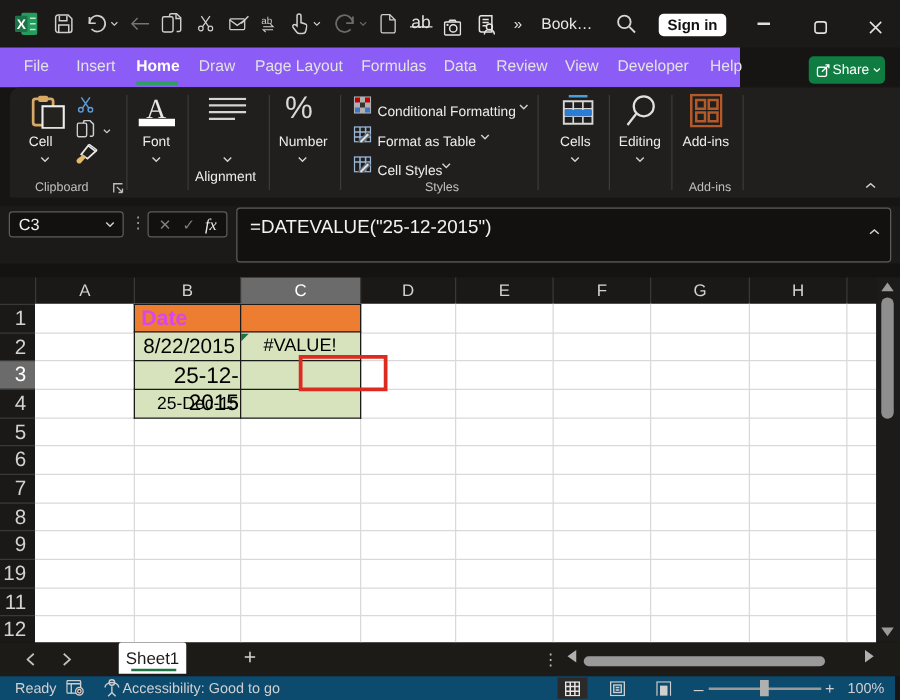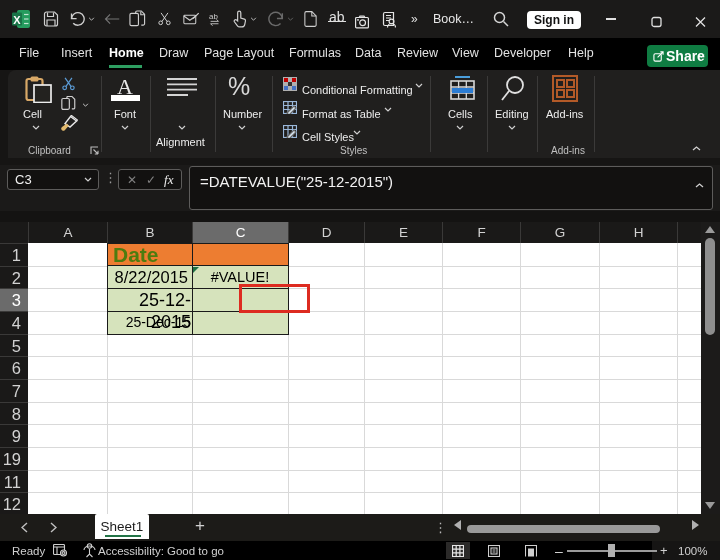--- a/index.html
+++ b/index.html
@@ -6,23 +6,23 @@
 html,body { width:720px; height:560px; overflow:hidden; background:#000; }
 body { font-family:"Liberation Sans", sans-serif; }
 #app { position:absolute; top:0; left:0; width:720px; height:560px; background:#161514; }
 .abs { position:absolute; }
 
 #titlebar { position:absolute; top:0; left:0; width:720px; height:38px; background:#1b1a19; }
 .ticon { position:absolute; top:10px; height:18px; color:#cfcfcf; }
 .dim { color:#757575 !important; }
 #signin { position:absolute; left:527px; top:11px; width:54px; height:18px; background:#fff; border-radius:4px; color:#111; font-size:12px; font-weight:bold; text-align:center; line-height:18px; }
 
-#menubar { position:absolute; top:38px; left:0; width:720px; height:32px; background:#000000; }
+#menubar { position:absolute; top:38px; left:0; width:592px; height:32px; background:#8b5cf6; }
 .menu { position:absolute; top:0; height:32px; line-height:30px; color:#e2e2e2; font-size:12.5px; }
-#share { position:absolute; left:647px; top:7px; width:61px; height:22px; background:#0f7c42; border-radius:4px; color:#fff; font-size:14px; line-height:22px; text-align:center;font-weight:bold; }
+#share { position:absolute; left:647px; top:7px; width:61px; height:22px; background:#0f7c42; border-radius:4px; color:#fff; font-size:11px; line-height:22px; text-align:center; }
 
 #ribbon { position:absolute; top:70px; left:0; width:720px; height:95px; background:#161514; }
 #ribbonpanel { position:absolute; top:0; left:8px; width:712px; height:88px; background:#201f1e; border-radius:8px 0 0 0; }
 .rdiv { position:absolute; top:6px; width:1px; height:76px; background:#3b3a39; }
 .rlabel { position:absolute; color:#ededed; font-size:11px; white-space:nowrap; }
 .rgroup { position:absolute; top:75px; color:#c0c0c0; font-size:10px; white-space:nowrap; }
 .srow { position:absolute; color:#ededed; font-size:11px; white-space:nowrap; }
 
 #fbar { position:absolute; top:165px; left:0; width:720px; height:46px; background:#1b1a19; }
 #namebox { position:absolute; left:7px; top:4px; width:92px; height:21px; background:#121110; border:1px solid #5d5c5b; border-radius:3px; color:#f0f0f0; font-size:13px; line-height:19px; padding-left:7px; }
@@ -35,21 +35,21 @@
 #rowheads { position:absolute; top:32px; left:0; width:28px; height:271px; background:#1a1918; }
 .rowh { position:absolute; left:0; width:28px; color:#d2d2d2; font-size:16.5px; text-align:right; padding-right:7px; border-top:1px solid #3a3938; }
 #cells { position:absolute; top:32px; left:28px; width:673px; height:271px; background:#fff; }
 .gvl { position:absolute; top:0; width:1px; height:271px; background:#d9d9d9; }
 .ghl { position:absolute; left:0; width:673px; height:1px; background:#d9d9d9; }
 #vscroll { position:absolute; top:11px; left:701px; width:19px; height:292px; background:#1c1b1a; }
 
 #tabbar { position:absolute; top:514px; left:0; width:720px; height:27px; background:#1c1b18; }
 #sheettab { position:absolute; left:95px; top:0; width:54px; height:25px; background:#fff; border-radius:2px 2px 0 0; color:#1c1c1c; font-size:13.5px; text-align:center; line-height:25px; }
 
-#statusbar { position:absolute; top:541px; left:0; width:652px; height:19px; background:#000000; color:#d0d0d0; font-size:11.5px;padding-left:16px; }
+#statusbar { position:absolute; top:541px; left:0; width:716px; height:19px; background:#0c4a6e; color:#d0d0d0; font-size:11.5px;padding-left:16px; }
 </style>
 </head>
 <body>
 <div id="app">
 
 <div id="titlebar">
   <svg class="ticon" style="left:12px; top:10px;" width="18" height="18" viewBox="0 0 18 18">
     <rect x="5" y="0" width="13" height="18" rx="2" fill="#259c5e"></rect>
     <line x1="12" y1="4.5" x2="16.5" y2="4.5" stroke="#c2e5d2" stroke-width="1.2"></line>
     <line x1="12" y1="9" x2="16.5" y2="9" stroke="#c2e5d2" stroke-width="1.2"></line>
@@ -432,21 +432,21 @@
   <div class="abs" style="left:660px; top:2px; font-size:13px;">+</div>
   <div class="abs" style="left:678px; top:4px;">100%</div>
 </div>
 
 </div>
 
 <div class="abs" style="left:107px; top:243px; width:182px; height:92px; font-family:'Liberation Sans',sans-serif; color:#000;">
   <div class="abs" style="left:0; top:0; width:182px; height:23px; background:#ED7D31;"></div>
   <div class="abs" style="left:0; top:23px; width:182px; height:68px; background:#D6E3BC;"></div>
 
-  <div class="abs" style="left:6px; top:1px; height:22px; line-height:22px; font-weight:bold; font-size:21px; color:#4d7c0f;">Date</div>
+  <div class="abs" style="left:6px; top:1px; height:22px; line-height:22px; font-weight:bold; font-size:17px; color:#d946ef;">Date</div>
   <div class="abs" style="left:0; top:23px; width:81px; height:23px; line-height:23px; text-align:right; font-size:16.5px;">8/22/2015</div>
   <div class="abs" style="left:85px; top:23px; width:96px; height:23px; line-height:23px; text-align:center; font-size:14.5px;">#VALUE!</div>
   <div class="abs" style="left:86px; top:24px; width:0; height:0; border-right:6px solid transparent; border-top:6px solid #1e7145;"></div>
   <div class="abs" style="left:0; top:46px; width:84px; height:22px; line-height:22px; text-align:right; font-size:18px;">25-12-2015</div>
   <div class="abs" style="left:0; top:68px; width:84px; height:23px; line-height:23px; text-align:right; font-size:14px;">25-Dec-15</div>
 
   <div class="abs" style="left:0; top:0; width:182px; height:1px; background:#1a1a1a;"></div>
   <div class="abs" style="left:0; top:22px; width:182px; height:1px; background:#1a1a1a;"></div>
   <div class="abs" style="left:0; top:45px; width:182px; height:1px; background:#1a1a1a;"></div>
   <div class="abs" style="left:0; top:68px; width:182px; height:1px; background:#1a1a1a;"></div>

